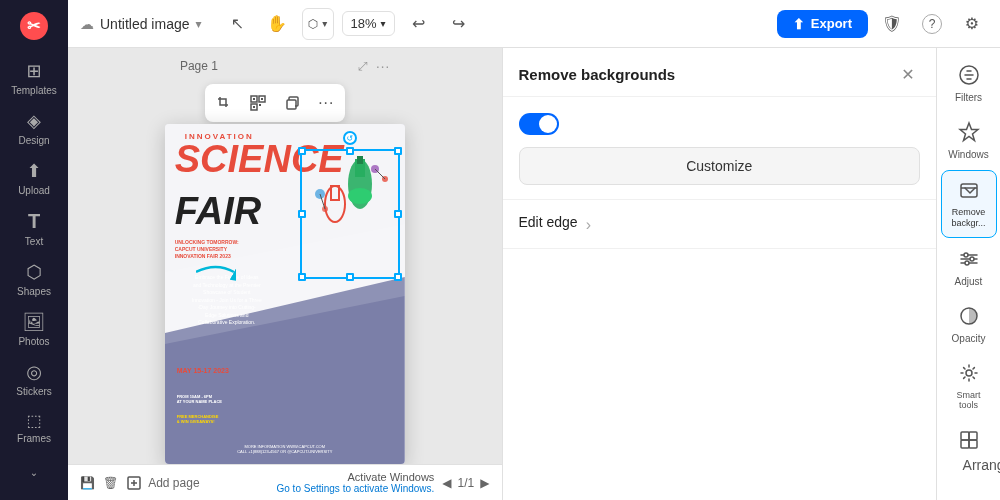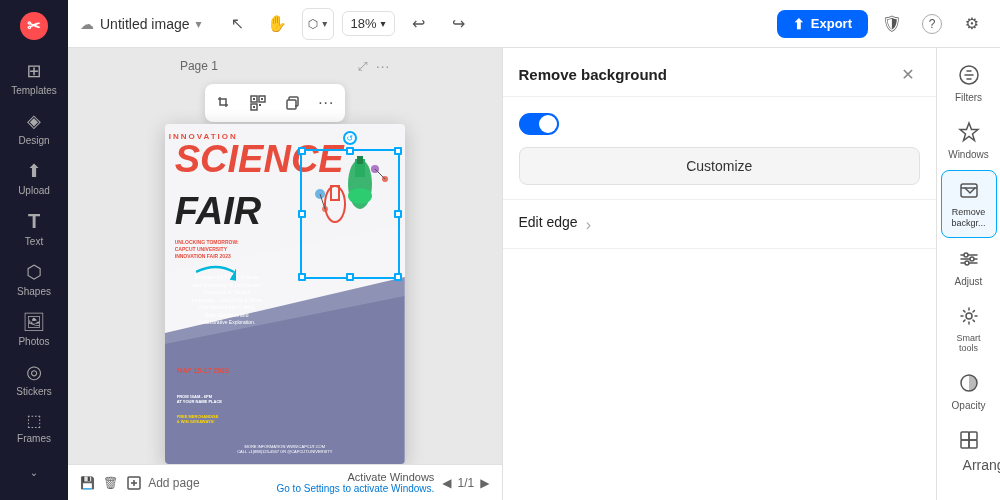--- a/index.html
+++ b/index.html
@@ -177,21 +177,21 @@
       bottom: 0;
       left: 0;
       width: 100%;
       height: 55%;
       background: #7b7fa8;
       clip-path: polygon(0 30%, 100% 0%, 100% 100%, 0% 100%);
     }
     .poster-innovation {
       position: absolute;
       top: 8px;
-      left: 4px;
+      left: 20px;
       font-size: 8px;
       color: #e74c3c;
       font-weight: bold;
       letter-spacing: 2px;
     }
     .poster-science {
       position: absolute;
       top: 16px;
       left: 10px;
       font-size: 38px;
@@ -678,21 +678,21 @@
         <div class="bottom-nav">
           <span style="cursor:pointer;">◀</span>
           <span>1/1</span>
           <span style="cursor:pointer;">▶</span>
         </div>
       </div>
     </div>
 
     <div class="remove-bg-panel" style="width:260px;background:#fff;border-left:1px solid #e0e0e0;">
       <div class="panel-header">
-        <span class="panel-title">Remove background</span>
+        <span class="panel-title">Remove backgrounds</span>
         <div class="panel-close">
           <span>✕</span>
         </div>
       </div>
 
       <div class="panel-section">
         <div class="auto-removal-row">
           <div class="toggle"></div>
         </div>
         <button class="customize-btn">Customize</button>
@@ -743,34 +743,34 @@
             <circle cx="8" cy="7" r="2" fill="white" stroke="#555" stroke-width="1.5"></circle>
             <circle cx="14" cy="11" r="2" fill="white" stroke="#555" stroke-width="1.5"></circle>
             <circle cx="9" cy="15" r="2" fill="white" stroke="#555" stroke-width="1.5"></circle>
           </svg>
         </span>
         <span style="font-size:10px;color:#555;">Adjust</span>
       </div>
       <div class="right-icon-item">
         <span>
           <svg width="22" height="22" viewBox="0 0 22 22" fill="none">
-            <path d="M11 3v2M11 17v2M3 11h2M17 11h2M5.6 5.6l1.4 1.4M15 15l1.4 1.4M5.6 16.4l1.4-1.4M15 7l1.4-1.4" stroke="#555" stroke-width="1.5" stroke-linecap="round"></path>
-            <circle cx="11" cy="11" r="3" stroke="#555" stroke-width="1.5"></circle>
+            <circle cx="11" cy="11" r="8" stroke="#555" stroke-width="1.5"></circle>
+            <path d="M11 3a8 8 0 010 16V3z" fill="#555" opacity="0.4"></path>
           </svg>
         </span>
-        <span style="font-size:9px;color:#555;text-align:center;line-height:1.2;">Smart<br>tools</span>
+        <span style="font-size:10px;color:#555;">Opacity</span>
       </div>
       <div class="right-icon-item">
         <span>
           <svg width="22" height="22" viewBox="0 0 22 22" fill="none">
-            <circle cx="11" cy="11" r="8" stroke="#555" stroke-width="1.5"></circle>
-            <path d="M11 3a8 8 0 010 16V3z" fill="#555" opacity="0.4"></path>
+            <path d="M11 3v2M11 17v2M3 11h2M17 11h2M5.6 5.6l1.4 1.4M15 15l1.4 1.4M5.6 16.4l1.4-1.4M15 7l1.4-1.4" stroke="#555" stroke-width="1.5" stroke-linecap="round"></path>
+            <circle cx="11" cy="11" r="3" stroke="#555" stroke-width="1.5"></circle>
           </svg>
         </span>
-        <span style="font-size:10px;color:#555;">Opacity</span>
+        <span style="font-size:9px;color:#555;text-align:center;line-height:1.2;">Smart<br>tools</span>
       </div>
       <div class="right-icon-item">
         <span>
           <svg width="22" height="22" viewBox="0 0 22 22" fill="none">
             <rect x="3" y="3" width="8" height="8" rx="1" stroke="#555" stroke-width="1.5"></rect>
             <rect x="11" y="3" width="8" height="8" rx="1" stroke="#555" stroke-width="1.5"></rect>
             <rect x="3" y="11" width="8" height="8" rx="1" stroke="#555" stroke-width="1.5"></rect>
             <rect x="11" y="11" width="8" height="8" rx="1" stroke="#555" stroke-width="1.5"></rect>
           </svg>
         </span>

